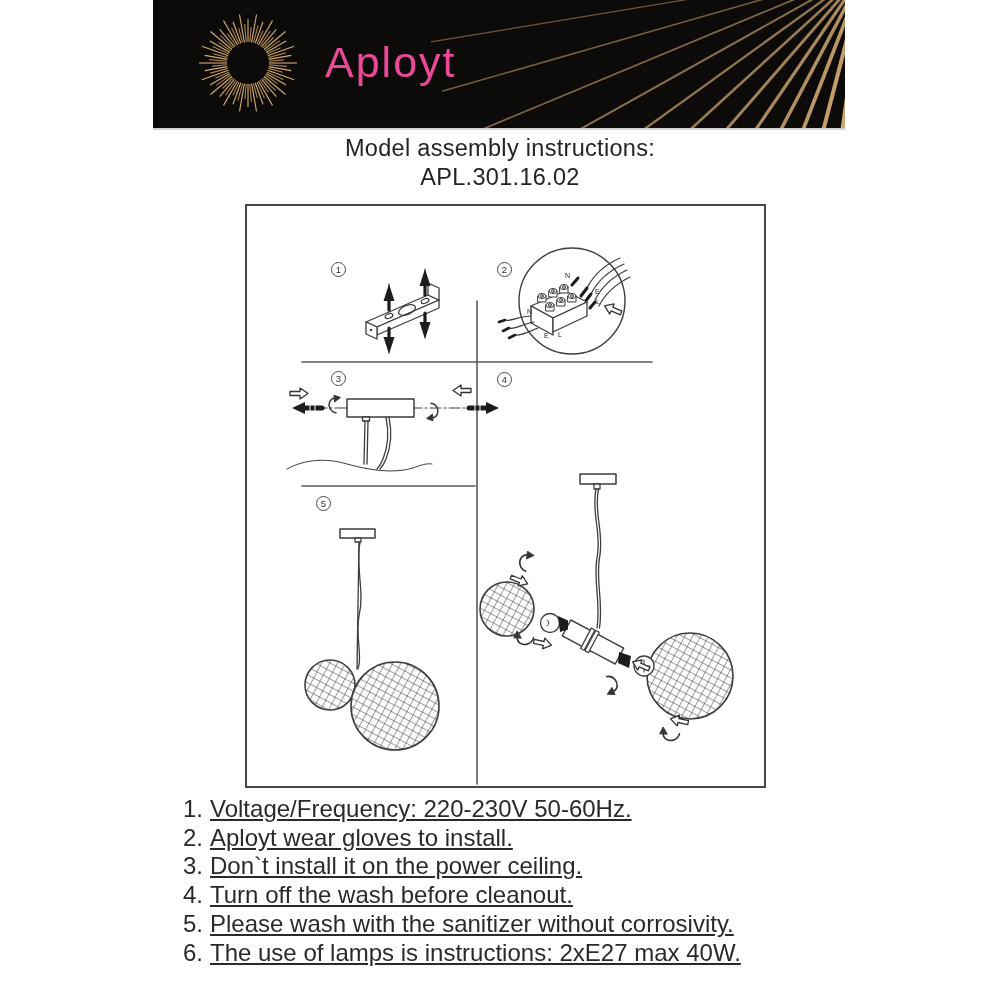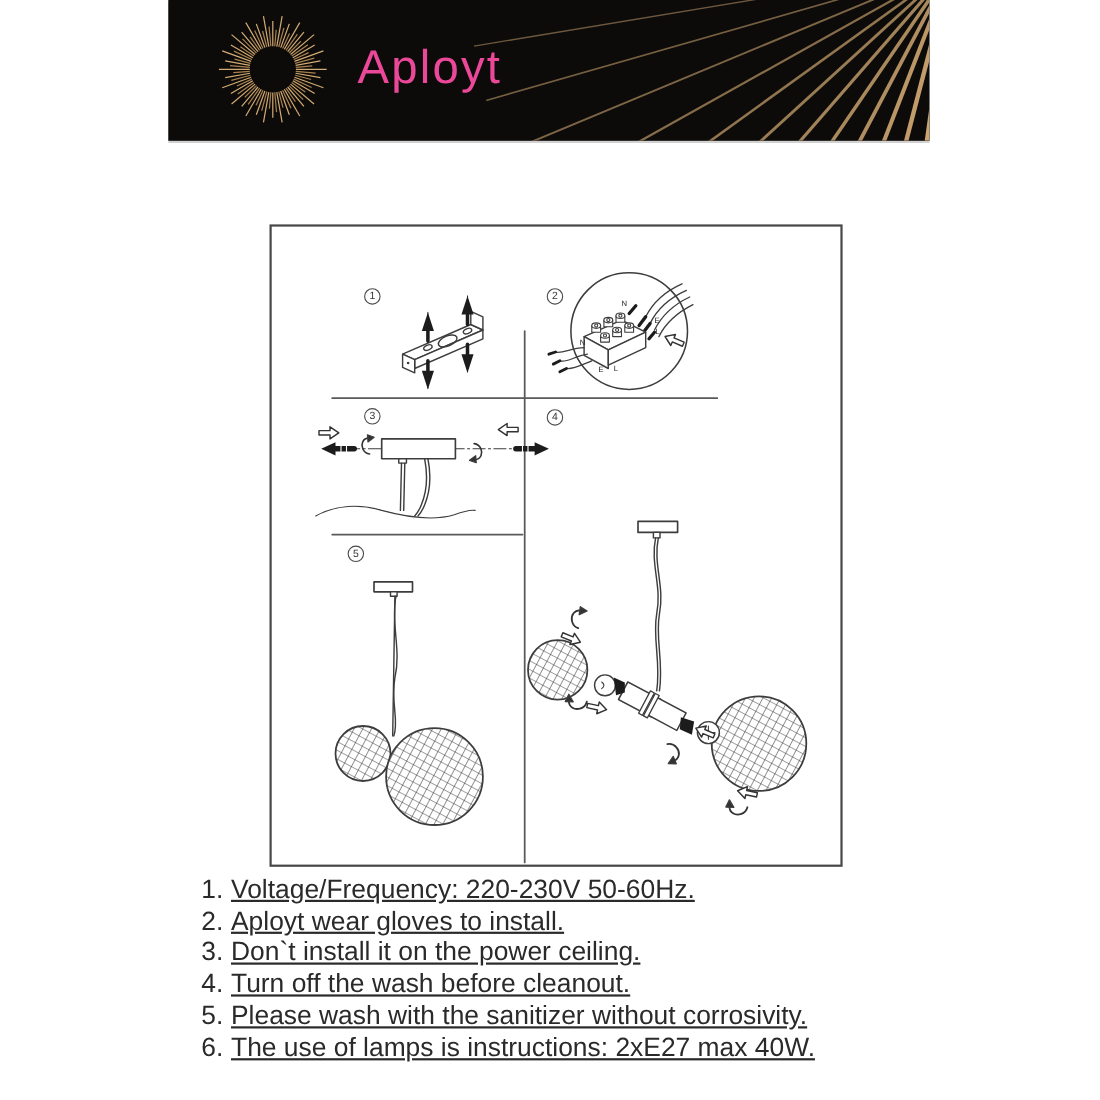--- a/index.html
+++ b/index.html
@@ -135,20 +135,22 @@
         <line x1="712" y1="-30" x2="305.8" y2="139.1" stroke="#cda570" stroke-width="1.78" opacity="0.59"></line>
         <line x1="712" y1="-30" x2="289.0" y2="91.3" stroke="#cda570" stroke-width="1.50" opacity="0.55"></line>
         <line x1="712" y1="-30" x2="277.9" y2="41.9" stroke="#cda570" stroke-width="1.22" opacity="0.51"></line>
       </g>
     <circle cx="95" cy="63" r="19" fill="#0c0b09"></circle>
   </svg>
   <div class="brand">Aployt</div>
 </div>
 
 <div class="title-block">
+  <div class="title-line1">Model assembly instructions:</div>
+  <div class="title-line2">APL.301.16.02</div>
 </div>
 
 <div class="diagram-box">
 
   <svg width="517" height="580" viewBox="0 0 517 580" stroke-linecap="round" stroke-linejoin="round">
     <defs>
       <pattern id="mesh" width="7" height="7" patternUnits="userSpaceOnUse" patternTransform="rotate(28)">
         <rect width="7" height="7" fill="#ffffff"></rect>
         <path d="M0 0H7M0 0V7" stroke="#3d3d3d" stroke-width="1" fill="none"></path>
       </pattern>

